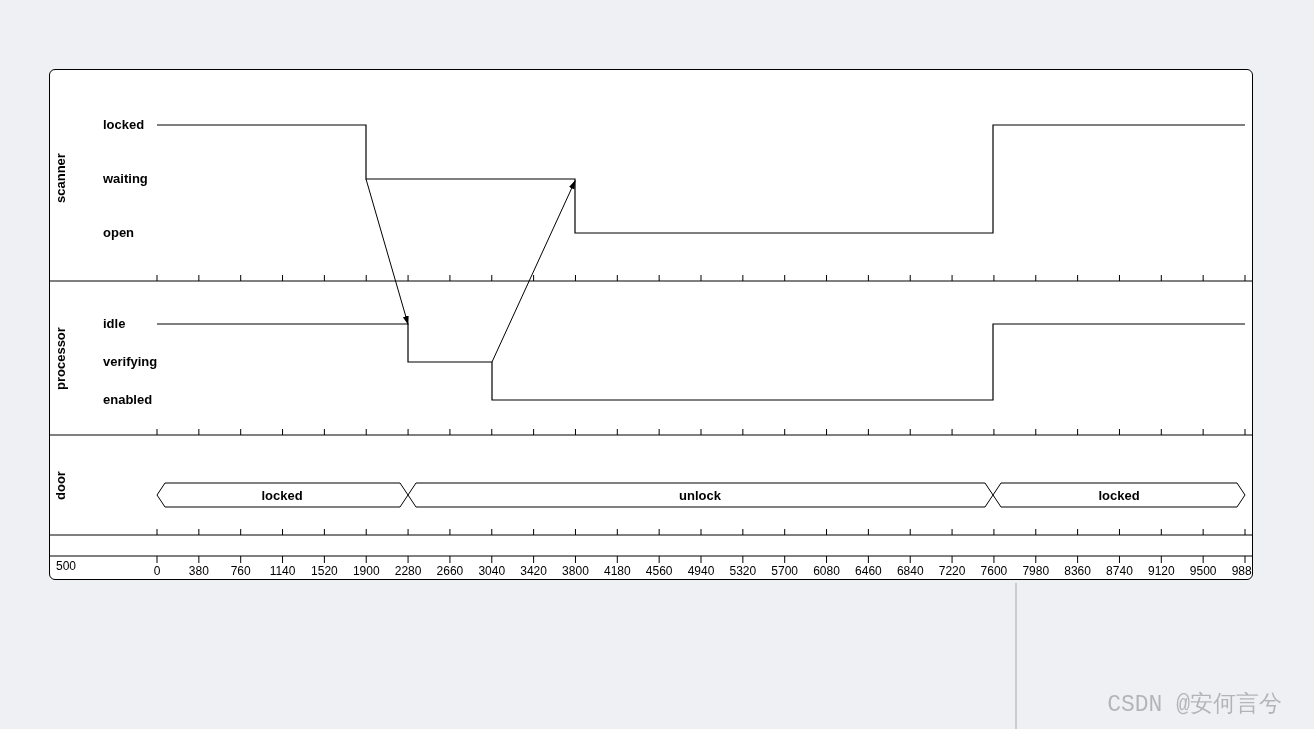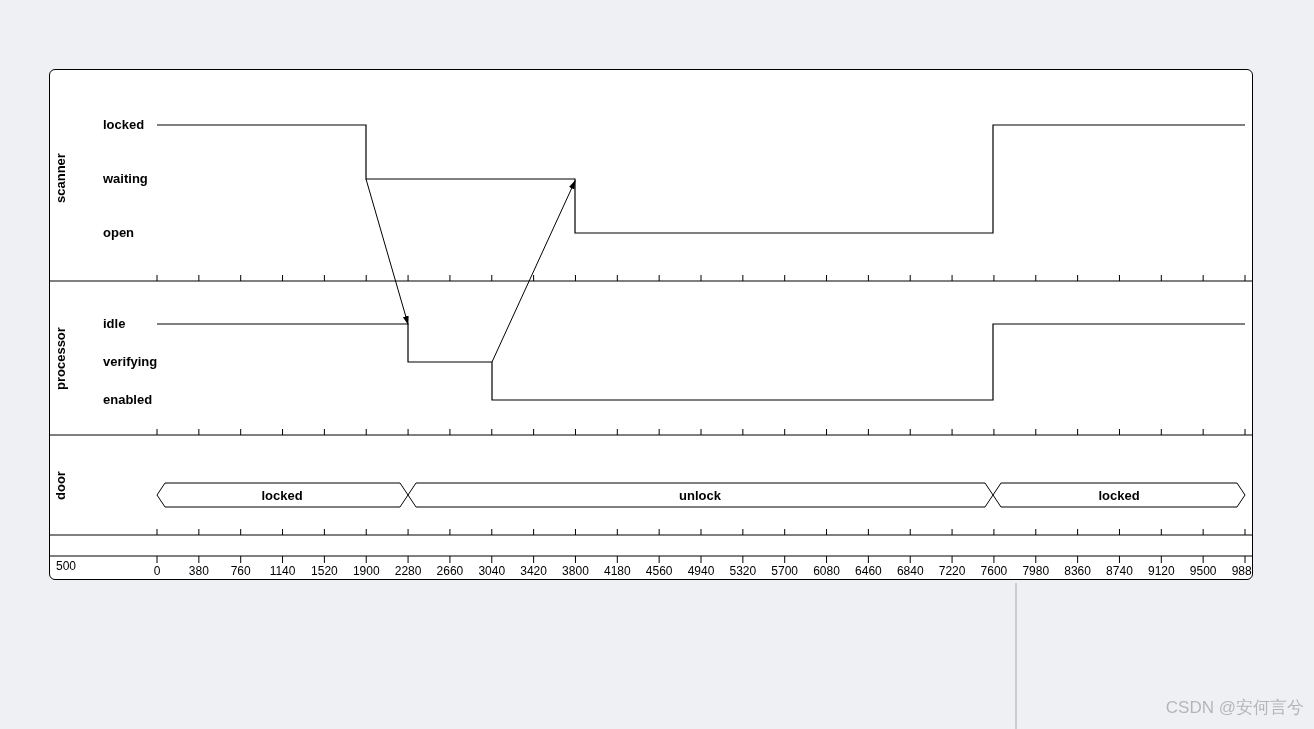--- a/index.html
+++ b/index.html
@@ -33,25 +33,25 @@
     font-size: 12px;
     fill: #000;
   }
   .vlabel {
     font-size: 13px;
     font-weight: bold;
     fill: #000;
   }
   .watermark {
     position: absolute;
-    right: 10px;
+    right: 32px;
     bottom: 10px;
     color: rgba(0,0,0,0.25);
-    font-size: 17px;
-    font-family: Liberation Sans, sans-serif;
+    font-size: 23px;
+    font-family: Liberation Mono, monospace;
   }
   .panel-cut {
     position: absolute;
     left: 1015px;
     top: 583px;
     width: 2px;
     height: 146px;
     background: rgba(0,0,0,0.15);
   }
 </style>

